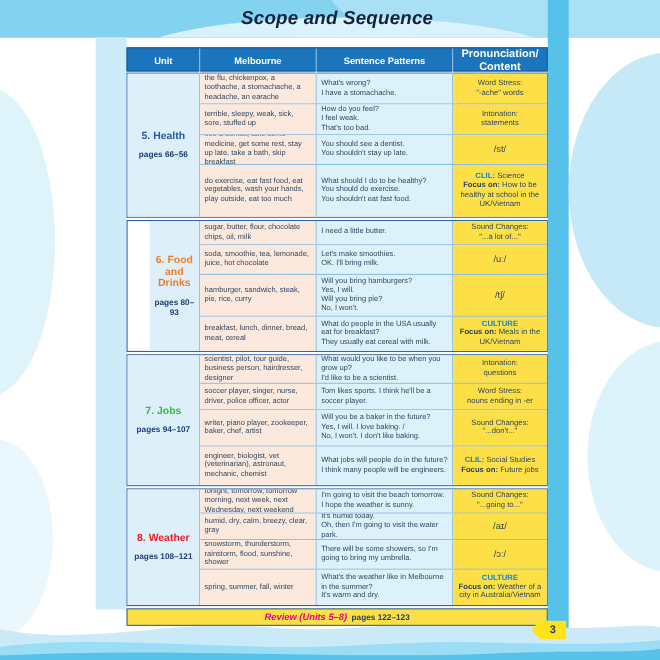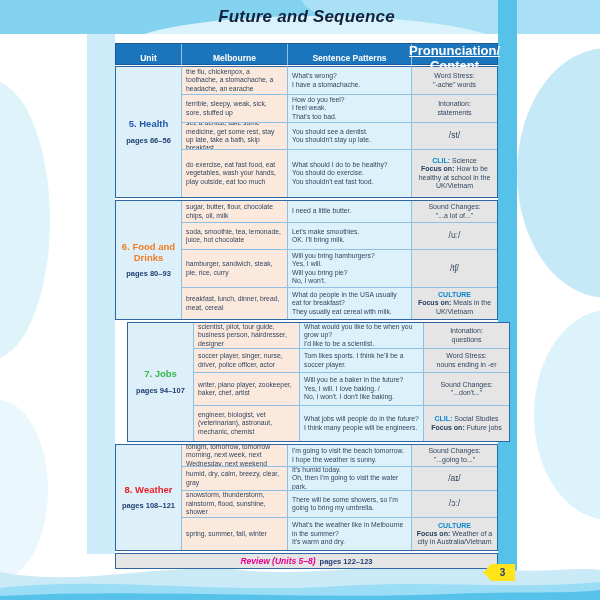--- a/index.html
+++ b/index.html
@@ -21,38 +21,38 @@
   
   .page-title{position:absolute;left:115px;top:7px;width:383px;text-align:center;z-index:2;
               font-size:17px;font-weight:bold;font-style:italic;color:#13223C;letter-spacing:.2px;}
   
   .sheet{position:absolute;left:115px;top:43px;width:383px;z-index:2;}
   .header-row{display:grid;grid-template-columns:66px 106px 124px 85px;width:383px;height:22px;
               background:#1B75BC;border:1px solid #1C5A96;box-sizing:border-box;margin-bottom:1px;}
   .header-cell{display:flex;align-items:center;justify-content:center;color:#fff;font-weight:bold;
                font-size:8.5px;text-align:center;border-right:1px solid rgba(255,255,255,.55);
                white-space:pre-line;line-height:1.15;}
-  .header-cell:last-child{border-right:none;font-size:13px;text-decoration:underline;}
+  .header-cell:last-child{border-right:none;font-size:10px;}
   .unit-block{display:grid;background:#fff;border:1px solid #2F66A5;width:381px;margin-bottom:2px;}
   .cell{box-sizing:border-box;border-right:1px solid #8FBFE2;border-bottom:1px solid #8FBFE2;overflow:hidden;}
   .cell.last-row{border-bottom:none;}
   .unit-cell{border-bottom:none;background:#DDF0FA;display:flex;flex-direction:column;align-items:center;
              justify-content:center;gap:6px;text-align:center;padding:2px;}
   .unit-name{font-weight:bold;font-size:9.5px;line-height:1.15;}
   .unit-pages{font-weight:bold;font-size:7.5px;color:#1F3E73;}
   .vocab-cell{background:#FCE9DE;font-size:6.8px;color:#31475F;padding:2px 4px;display:flex;
               flex-direction:column;justify-content:center;line-height:1.25;}
   .sp-cell{background:#DDF1FB;font-size:6.8px;color:#31475F;padding:2px 4px;display:flex;
            flex-direction:column;justify-content:center;line-height:1.25;}
-  .pron-cell{background:#e5e5e5;border-right:none;display:flex;flex-direction:column;align-items:center;
+  .pron-cell{background:#fde047;border-right:none;display:flex;flex-direction:column;align-items:center;
              justify-content:center;text-align:center;font-size:7px;color:#31475F;padding:2px 3px;line-height:1.15;}
   .pron-symbol{font-size:8.5px;color:#31475F;}
   .kw{color:#0A86CC;font-weight:bold;}
   .bld{font-weight:bold;color:#27415E;}
-  .review-bar{width:383px;height:16px;background:#e5e5e5;border:1px solid #2F66A5;box-sizing:border-box;
+  .review-bar{width:383px;height:16px;background:#fde047;border:1px solid #2F66A5;box-sizing:border-box;
               display:flex;align-items:center;justify-content:center;gap:4px;}
   .review-label{color:#EC008C;font-weight:bold;font-style:italic;font-size:8.5px;}
   .review-pages{color:#1F3E73;font-weight:bold;font-size:7.5px;}
   .page-tag{position:absolute;left:483px;top:564px;width:32px;height:17px;background:#FFE41C;
             clip-path:polygon(0 50%,26% 0,100% 0,100% 100%,26% 100%);display:flex;align-items:center;
             justify-content:center;padding-left:7px;box-sizing:border-box;font-weight:bold;font-size:10px;
             color:#1F3E73;z-index:3;}
 </style>
 </head>
 <body>
@@ -69,21 +69,21 @@
   <div class="rc2"></div>
   <div class="left-strip"></div>
   <div class="lc1"></div>
   <div class="lc2"></div>
   <svg class="bottom-waves" viewBox="0 0 600 46" preserveAspectRatio="none">
     <path d="M0,18 C80,34 160,8 240,16 C320,24 400,4 480,14 C540,21 575,12 600,16 L600,46 L0,46 Z" fill="#CBEAF8"></path>
     <path d="M0,34 C100,22 220,40 340,32 C440,26 520,36 600,28 L600,46 L0,46 Z" fill="#9ADDF4"></path>
     <path d="M0,42 C150,34 300,46 450,40 C520,37 570,40 600,36 L600,46 L0,46 Z" fill="#56C2EA"></path>
   </svg>
 
-  <div class="page-title">Future and Sequence</div>
+  <div class="page-title">Scope and Sequence</div>
 
   <div class="sheet">
     <div class="header-row">
       <div class="header-cell">Unit</div>
       <div class="header-cell">Melbourne</div>
       <div class="header-cell">Sentence Patterns</div>
       <div class="header-cell">Pronunciation/
 Content</div>
     </div>
     <div>
@@ -124,21 +124,21 @@
             <div class="sp-line">What should I do to be healthy?</div>
             <div class="sp-line">You should do exercise.</div>
             <div class="sp-line">You shouldn't eat fast food.</div>
           </div>
           <div class="cell pron-cell last-row" style="grid-area: 4 / 4;">
             <div class="pron-line"><span class="kw">CLIL:</span><span> Science</span></div>
             <div class="pron-line"><span class="bld">Focus on:</span><span> How to be healthy at school in the UK/Vietnam</span></div>
           </div>
         </div>
         <div class="unit-block" style="grid-template-columns: 66px 106px 124px 85px; grid-template-rows: 22px 27px 38px 31px;">
-          <div class="cell unit-cell" style="grid-area: 1 / 1 / span 4;">
+          <div class="cell unit-cell" style="grid-area: 1 / 1 / span 4; margin-left: 20px;">
             <div class="unit-name" style="color: rgb(244, 123, 32);">6. Food and Drinks</div>
             <div class="unit-pages">pages 80–93</div>
           </div>
           <div class="cell vocab-cell" style="grid-area: 1 / 2;">sugar, butter, flour, chocolate chips, oil, milk</div>
           <div class="cell sp-cell" style="grid-area: 1 / 3;">
             <div class="sp-line">I need a little butter.</div>
           </div>
           <div class="cell pron-cell" style="grid-area: 1 / 4;">
             <div class="pron-line"><span>Sound Changes:</span></div>
             <div class="pron-line"><span>"...a lot of..."</span></div>
@@ -164,21 +164,21 @@
           <div class="cell vocab-cell last-row" style="grid-area: 4 / 2;">breakfast, lunch, dinner, bread, meat, cereal</div>
           <div class="cell sp-cell last-row" style="grid-area: 4 / 3;">
             <div class="sp-line">What do people in the USA usually eat for breakfast?</div>
             <div class="sp-line">They usually eat cereal with milk.</div>
           </div>
           <div class="cell pron-cell last-row" style="grid-area: 4 / 4;">
             <div class="pron-line"><span class="kw">CULTURE</span></div>
             <div class="pron-line"><span class="bld">Focus on:</span><span> Meals in the UK/Vietnam</span></div>
           </div>
         </div>
-        <div class="unit-block" style="grid-template-columns: 66px 106px 124px 85px; grid-template-rows: 26px 24px 33px 35px; margin-left: 12px;">
+        <div class="unit-block" style="grid-template-columns: 66px 106px 124px 85px; grid-template-rows: 26px 24px 33px 35px;">
           <div class="cell unit-cell" style="grid-area: 1 / 1 / span 4;">
             <div class="unit-name" style="color: rgb(58, 181, 74);">7. Jobs</div>
             <div class="unit-pages">pages 94–107</div>
           </div>
           <div class="cell vocab-cell" style="grid-area: 1 / 2;">scientist, pilot, tour guide, business person, hairdresser, designer</div>
           <div class="cell sp-cell" style="grid-area: 1 / 3;">
             <div class="sp-line">What would you like to be when you grow up?</div>
             <div class="sp-line">I'd like to be a scientist.</div>
           </div>
           <div class="cell pron-cell" style="grid-area: 1 / 4;">

